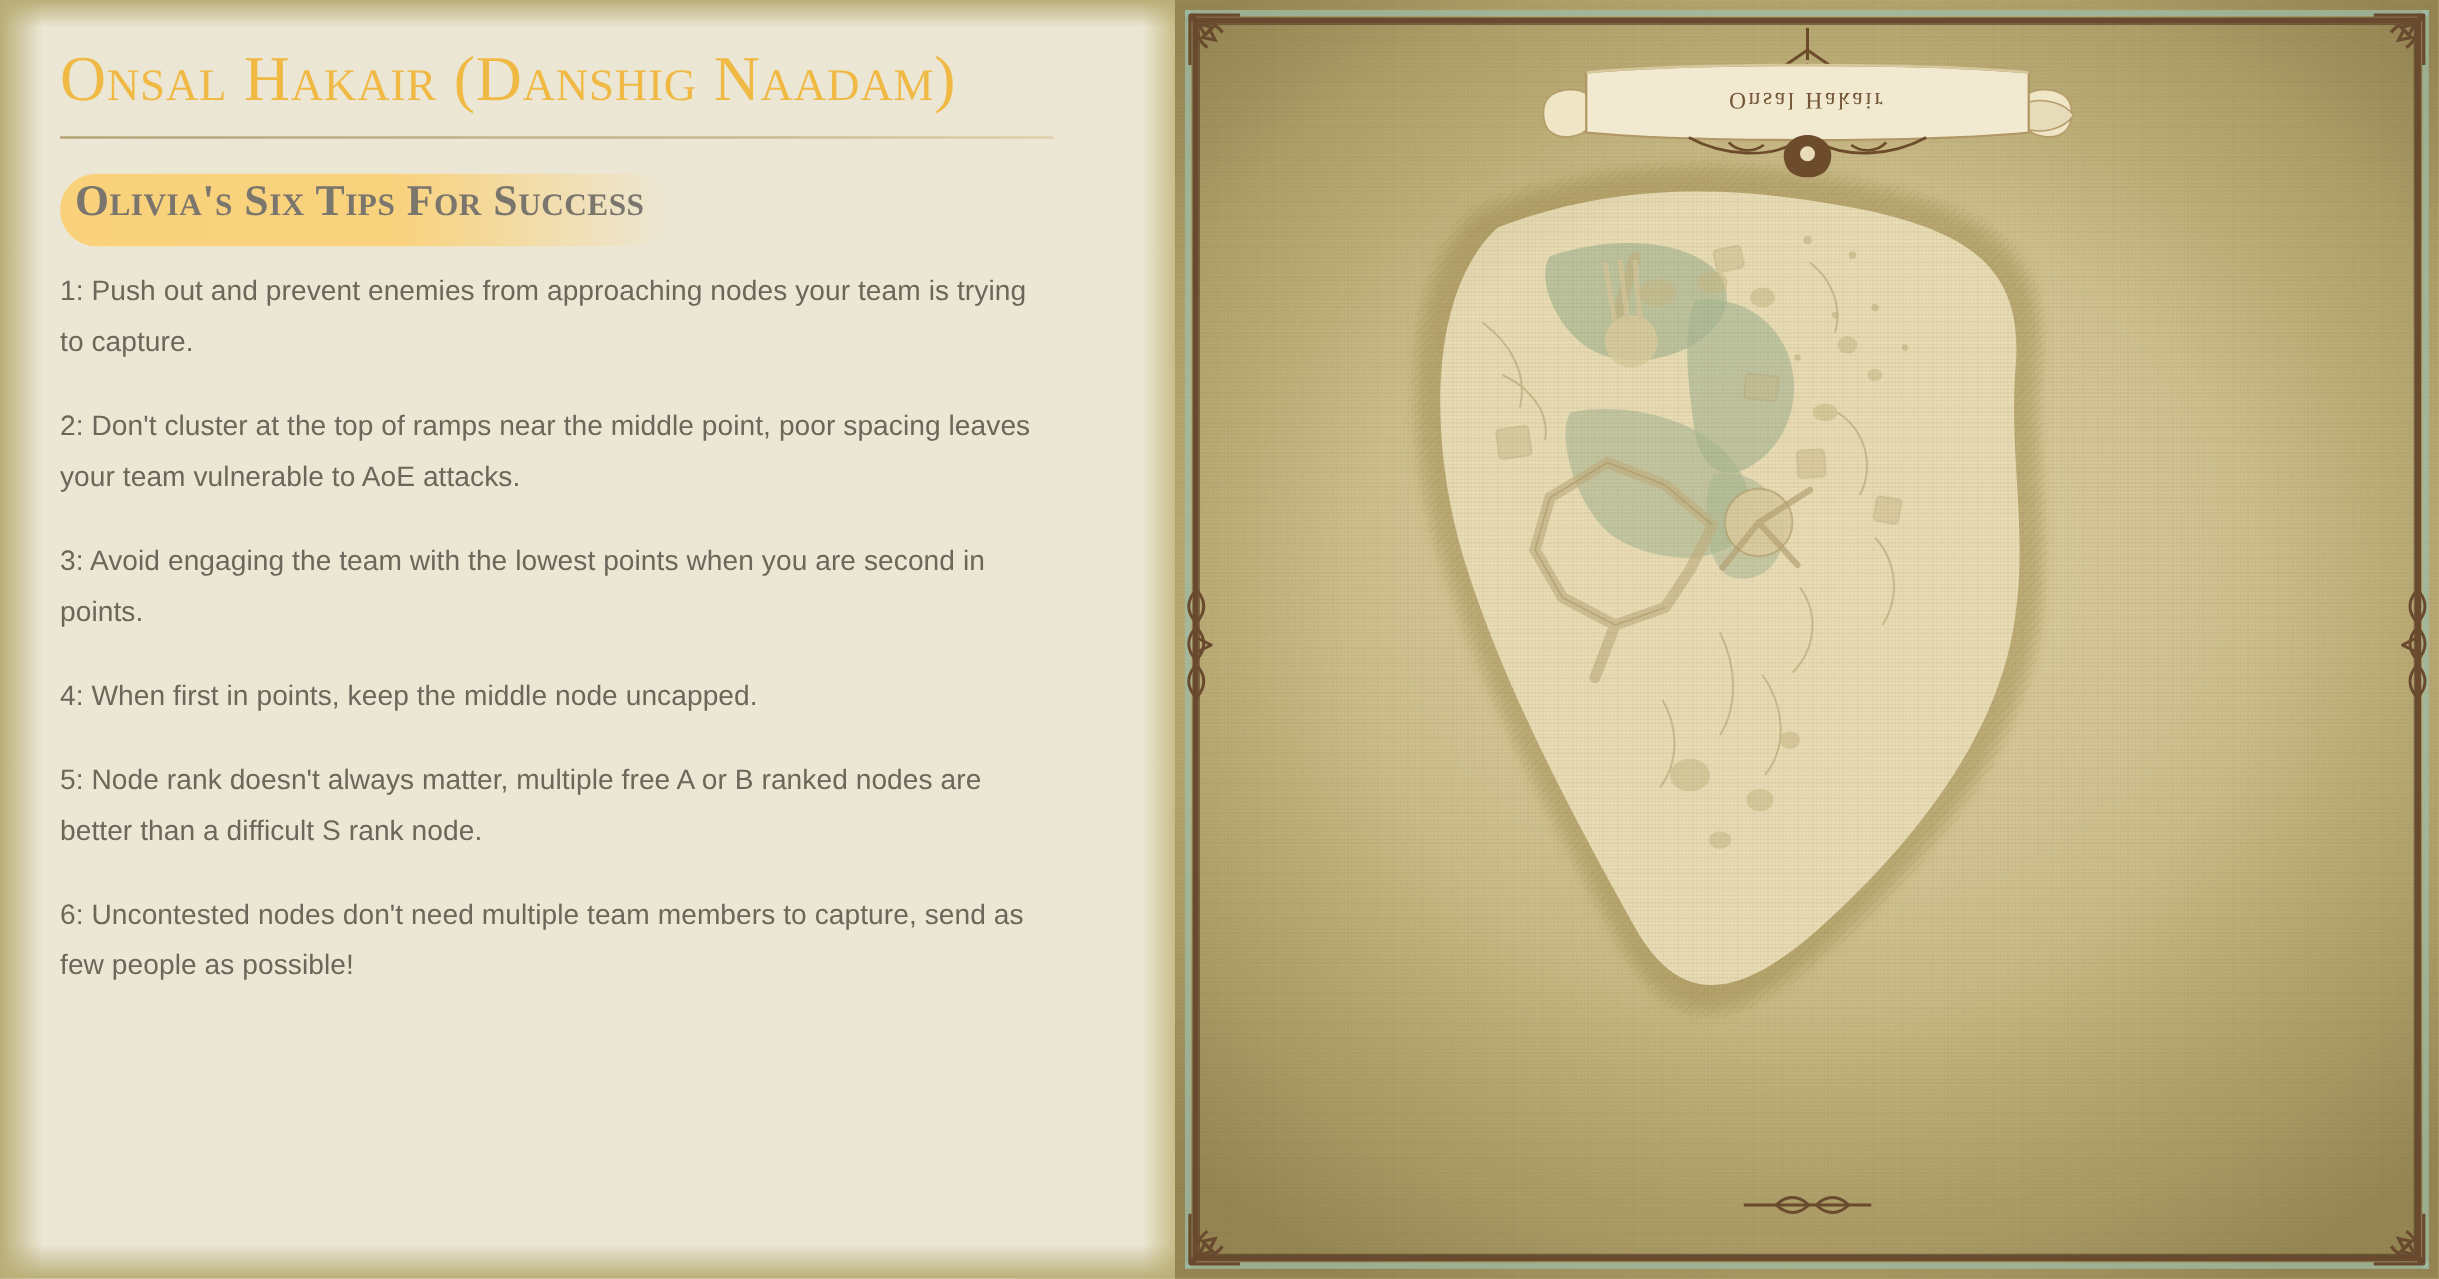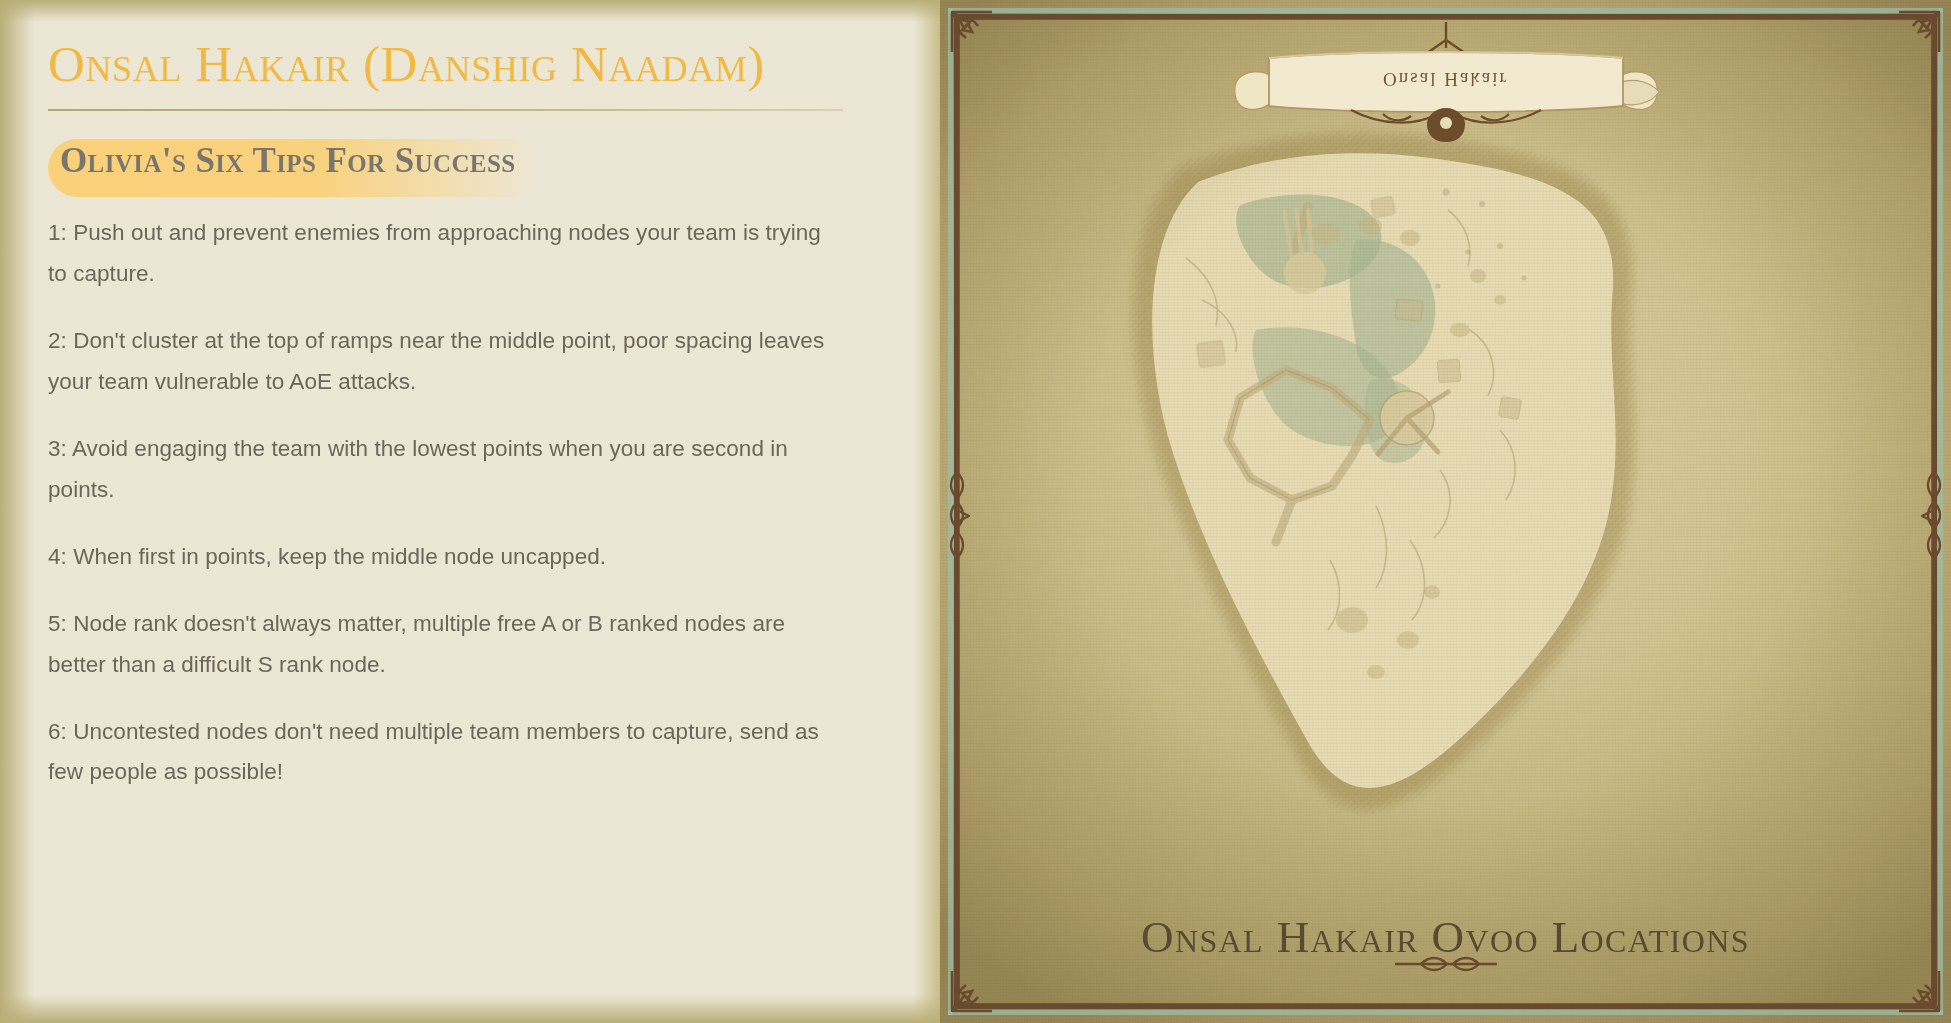--- a/index.html
+++ b/index.html
@@ -335,21 +335,20 @@
           <path d="M310 88 C280 104 245 104 224 92"></path>
           <path d="M152 92 C160 100 172 100 180 94"></path>
           <path d="M278 92 C270 100 258 100 250 94"></path>
         </g>
         <path d="M215 86 C226 86 234 94 234 102 C234 114 226 120 215 120 C204 120 196 114 196 102 C196 94 204 86 215 86 Z" fill="#6d4c2c"></path>
         <circle cx="215" cy="101" r="6" fill="#e8dcb8"></circle>
       </svg>
       <div class="banner-script">Onsal Hakair</div>
     </div>
 
-    <div class="map-title">Onsal Hakair Ovoo Locations</div>
 
     <div class="map-rails">
       <span class="rail top"></span>
       <span class="rail bottom"></span>
       <span class="rail left"></span>
       <span class="rail right"></span>
     </div>
     <div class="map-frame"></div>
 
     <div class="corner tl">

